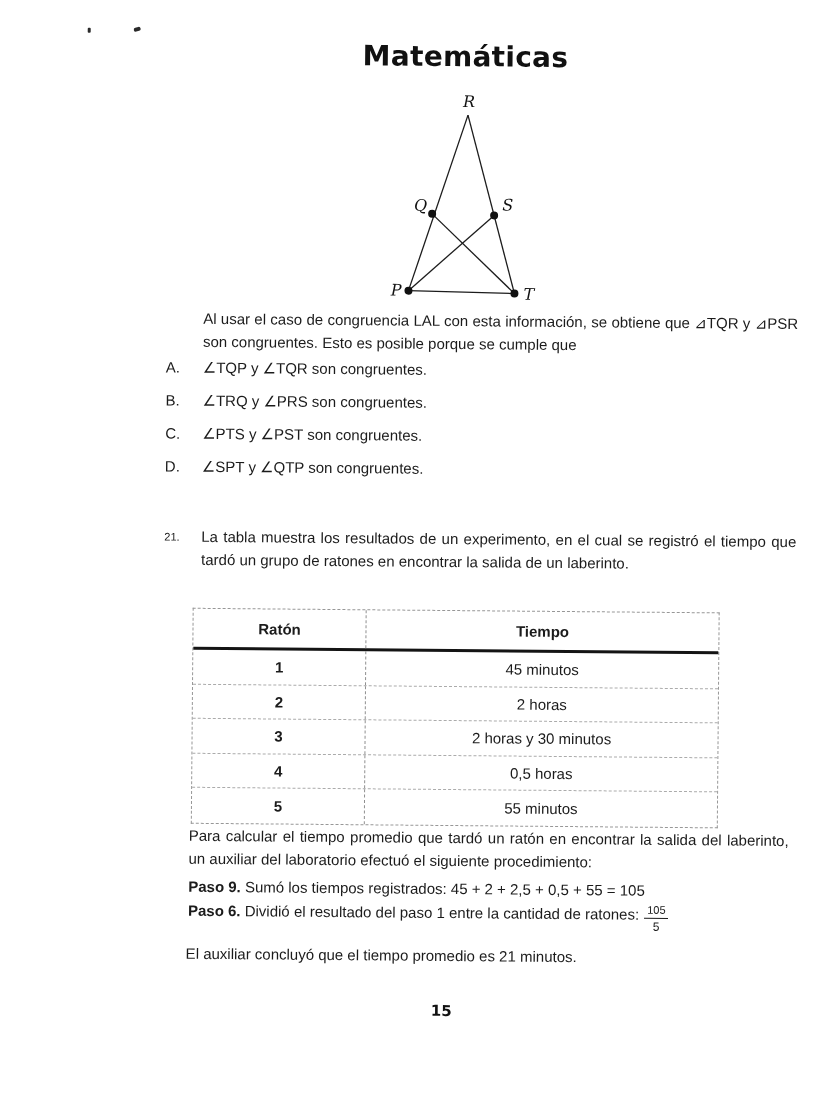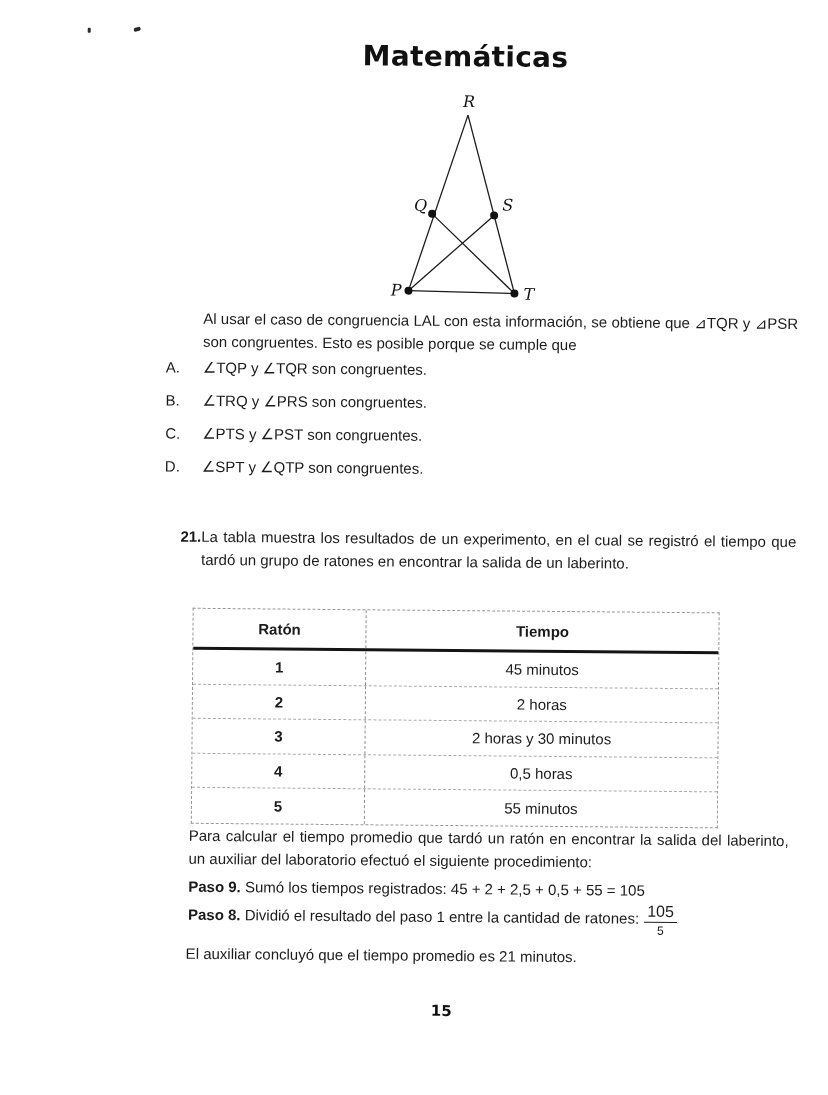--- a/index.html
+++ b/index.html
@@ -40,21 +40,21 @@
 
   .para { font-size:15px; line-height:22.5px; text-align:justify; }
   .intro { position:absolute; left:170px; top:310px; width:595px; }
   .it { }
 
   .options { position:absolute; left:133px; top:360px; }
   .option { display:flex; margin-bottom:13px; font-size:15px; line-height:20px; }
   .option .letter { width:37px; flex:0 0 37px; }
 
   .q21 { position:absolute; left:133px; top:528px; display:flex; }
-  .q21 .qnum { width:37px; flex:0 0 37px; font-weight:bold; font-size:15px; line-height:22.5px;text-align:right; }
+  .q21 .qnum { width:37px; flex:0 0 37px; font-weight:normal; font-size:11px; line-height:22.5px; }
   .q21 .qtext { width:595px; }
 
   .rtable {
     position:absolute; left:162px; top:610px; width:527px;
     border:1px dashed #979797;
     background:#fff;
   }
   .trow { display:grid; grid-template-columns:173px 1fr; }
   .trow.head { height:41px; border-bottom:3px solid #141414; }
   .trow.body { height:34.5px; border-bottom:1px dashed #ababab; }
@@ -68,21 +68,21 @@
 
   .below { position:absolute; left:160px; top:827px; width:600px; }
   .paso { position:absolute; left:160px; font-size:15px; line-height:22px; }
   .paso1 { top:878px; }
   .paso2 { top:902px; }
   .paso b { font-weight:bold; }
   .frac {
     display:inline-block; vertical-align:-11px;
     text-align:center; line-height:1; margin-left:5px;
   }
-  .frac .num { display:block; font-size:16px; padding:0 3px 2px; border-bottom:1.4px solid #1b1b1b; }
+  .frac .num { display:block; font-size:11px; padding:0 3px 2px; border-bottom:1.4px solid #1b1b1b; }
   .frac .den { display:block; font-size:12px; padding-top:2px; }
 
   .conclusion { position:absolute; left:158px; top:947px; width:600px; font-size:15px; }
 
   .pagenum {
     position:absolute; left:0; top:1002px; width:828px;
     text-align:center; font-family:"DejaVu Sans",sans-serif;
     font-weight:700; font-size:15px; color:#111;
   }
 </style>
@@ -164,20 +164,20 @@
       <div class="trow body">
         <div class="tcell c1">5</div>
         <div class="tcell c2">55 minutos</div>
       </div>
     </div>
 
     <p class="para below">Para calcular el tiempo promedio que tardó un ratón en encontrar la salida del laberinto, un auxiliar del laboratorio efectuó el siguiente procedimiento:</p>
 
     <p class="paso paso1"><b>Paso 9.</b><span> Sumó los tiempos registrados: 45 + 2 + 2,5 + 0,5 + 55 = 105</span></p>
 
-    <p class="paso paso2"><b>Paso 8.</b><span> Dividió el resultado del paso 1 entre la cantidad de ratones:</span><span class="frac"><span class="num">105</span><span class="den">5</span></span></p>
+    <p class="paso paso2"><b>Paso 6.</b><span> Dividió el resultado del paso 1 entre la cantidad de ratones:</span><span class="frac"><span class="num">105</span><span class="den">5</span></span></p>
 
     <p class="conclusion">El auxiliar concluyó que el tiempo promedio es 21 minutos.</p>
 
     <div class="pagenum">15</div>
 
   </div>
 </div>
 
 </body></html>

